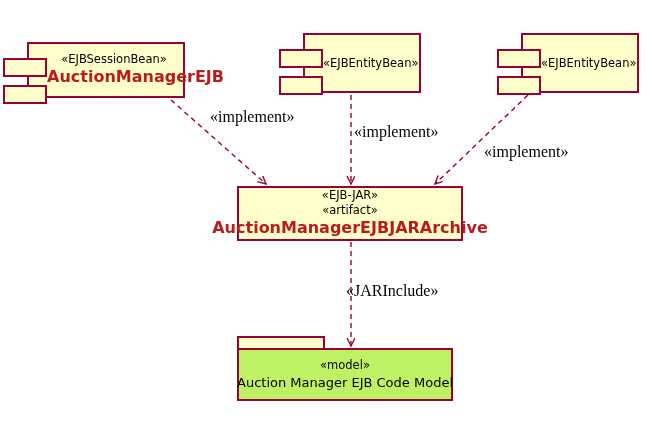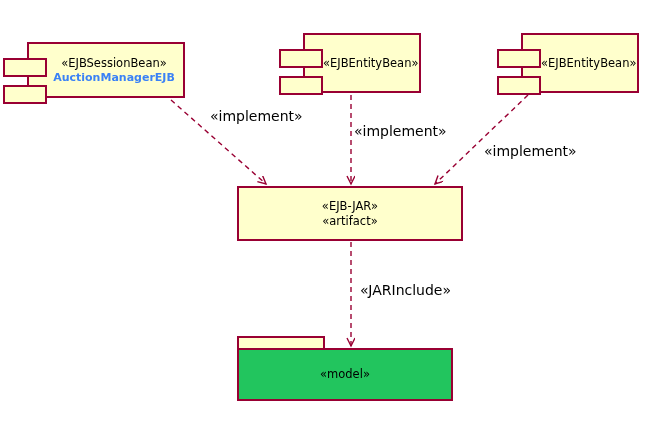--- a/index.html
+++ b/index.html
@@ -45,23 +45,23 @@
     padding-right: 2px;
   }
   .stereo {
     display: block;
     font-size: 11.5px;
     color: #000000;
     white-space: nowrap;
   }
   .cname {
     display: block;
-    font-size: 11px;
+    font-size: 16px;
     font-weight: bold;
-    color: #3b82f6;
+    color: #b91c1c;
     white-space: nowrap;
   }
   
   .port {
     position: absolute;
     box-sizing: border-box;
     width: 44px;
     height: 19px;
     background: #ffffcc;
     border: 2px solid #990033;
@@ -89,41 +89,42 @@
   .package .tab {
     position: absolute;
     box-sizing: border-box;
     background: #ffffcc;
     border: 2px solid #990033;
     border-bottom: none;
   }
   .package .pbody {
     position: absolute;
     box-sizing: border-box;
-    background: #22c55e;
+    background: #bef264;
     border: 2px solid #990033;
     display: flex;
     flex-direction: column;
     align-items: center;
     justify-content: center;
     line-height: 1.32;
   }
   .mname {
     display: block;
     font-size: 13px;
     color: #000000;
     white-space: nowrap;
   }
 
   
   .edge-label {
     position: absolute;
-    font-size: 14px;
+    font-size: 16px;
     color: #000000;
     white-space: nowrap;
+    font-family: Liberation Serif, serif;
   }
 </style>
 </head>
 <body>
 
 <div id="canvas">
 
   <svg id="wires" viewBox="0 0 652 426" width="652" height="426">
     <defs>
       <marker id="oa" markerWidth="12" markerHeight="12" refX="9" refY="4" orient="auto" markerUnits="userSpaceOnUse">
@@ -161,30 +162,32 @@
     <div class="port p1"></div>
     <div class="port p2"></div>
     <div class="body-text">
       <span class="stereo">«EJBEntityBean»</span>
     </div>
   </div>
 
   <div class="artifact" style="left:237px; top:186px; width:226px; height:55px;">
     <span class="stereo">«EJB-JAR»</span>
     <span class="stereo">«artifact»</span>
+    <span class="cname">AuctionManagerEJBJARArchive</span>
   </div>
 
   <div class="package" style="left:237px; top:336px; width:216px; height:65px;">
     <div class="tab" style="left:0; top:0; width:88px; height:14px;"></div>
     <div class="pbody" style="left:0; top:12px; width:216px; height:53px;">
       <span class="stereo">«model»</span>
+      <span class="mname">Auction Manager EJB Code Model</span>
     </div>
   </div>
 
   <div class="edge-label" style="left:210px; top:108px;">«implement»</div>
 
   <div class="edge-label" style="left:354px; top:123px;">«implement»</div>
 
   <div class="edge-label" style="left:484px; top:143px;">«implement»</div>
 
-  <div class="edge-label" style="left:360px; top:282px;">«JARInclude»</div>
+  <div class="edge-label" style="left:346px; top:282px;">«JARInclude»</div>
 
 </div>
 
 </body></html>

